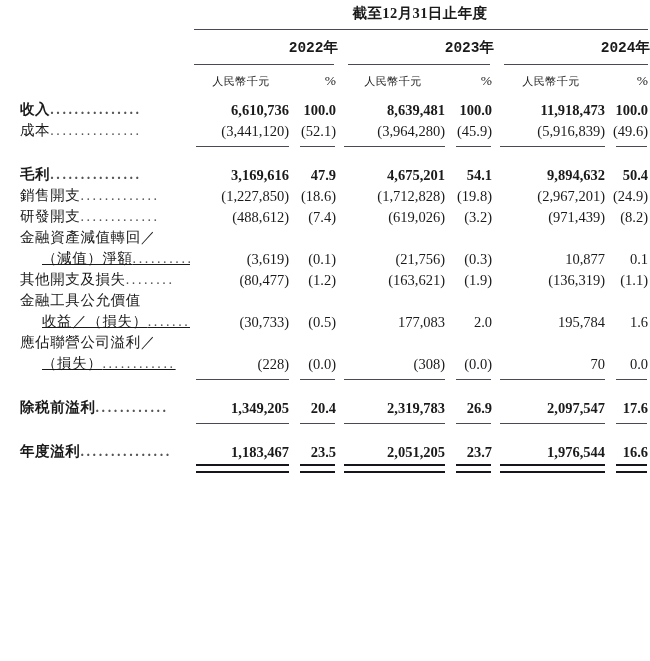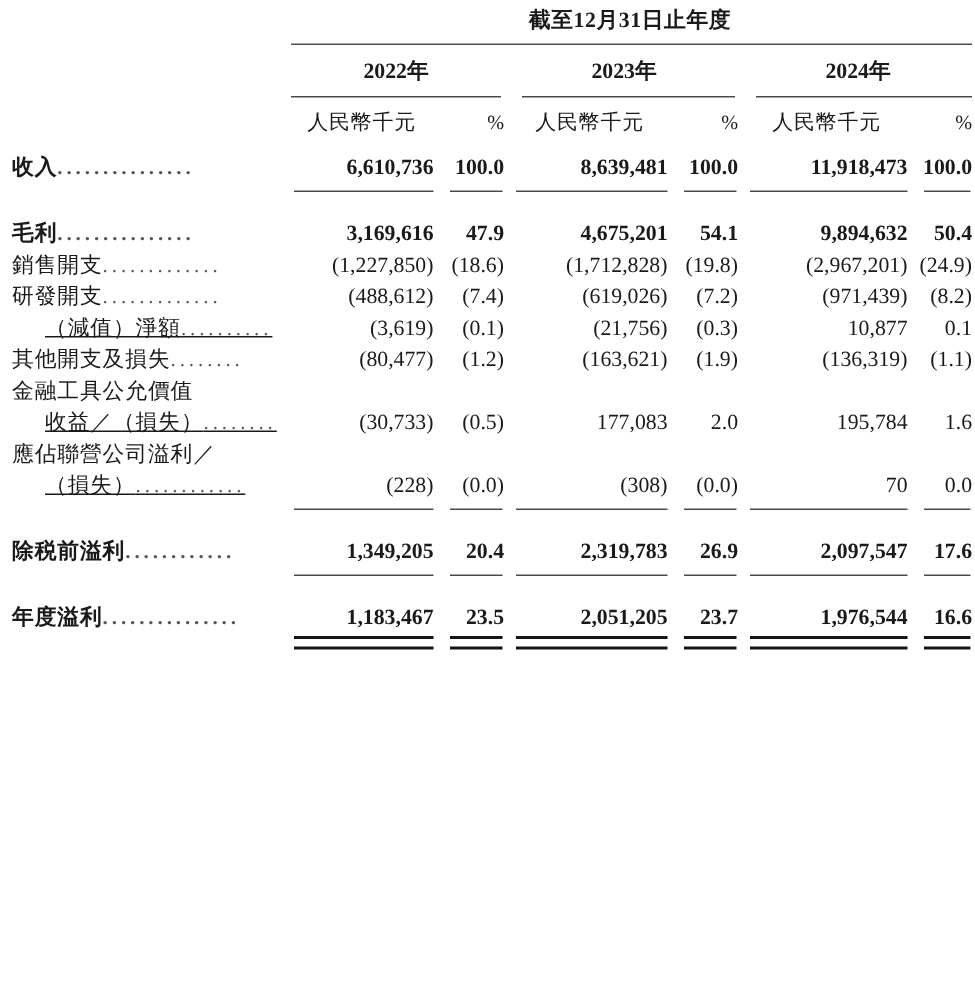--- a/index.html
+++ b/index.html
@@ -48,34 +48,35 @@
     letter-spacing: 0.4px;
     white-space: nowrap;
   }
   .hdr-rule-cell { padding: 0; height: 1px; }
   .hdr-rule-full {
     height: 1px;
     background: #4a4a55;
     margin: 0 2px 0 4px;
   }
   .yr {
-    text-align: center;
+    text-align: right;
     font-weight: bold;
     font-size: 14.5px;
     padding: 8px 0 6px 0;
     white-space: nowrap;
+    font-family: Liberation Mono, monospace;
   }
   .yr-rule-cell { padding: 0 0 0 0; height: 1px; }
   .yr-rule {
     height: 1px;
     background: #4a4a55;
   }
   .unit {
     text-align: center;
-    font-size: 14px;
+    font-size: 11px;
     padding: 8px 0 10px 0;
     white-space: nowrap;
     letter-spacing: 0.5px;
   }
   .unit-pct {
     text-align: right;
     font-size: 13.5px;
     padding: 8px 2px 10px 0;
     white-space: nowrap;
   }
@@ -83,21 +84,21 @@
   
   td.label {
     text-align: left;
     padding: 1px 0 1px 8px;
     white-space: nowrap;
     font-size: 14.5px;
     vertical-align: bottom;
     position: relative;
     overflow: hidden;
   }
-  td.label .ltxt { letter-spacing: 0.6px; }
+  td.label .ltxt { letter-spacing: 0.6px; margin-left: 12px; }
   td.label .leader {
     letter-spacing: 2.6px;
     color: #555;
     font-size: 14px;
   }
   td.label.indent { padding-left: 30px; text-decoration: underline; }
 
   td.num {
     text-align: right;
     padding: 1px 3px 1px 0;
@@ -189,20 +190,29 @@
     <tr class="bold">
       <td class="label"><span class="ltxt">收入</span><span class="leader">...............</span></td>
       <td class="num">6,610,736</td>
       <td class="num pct">100.0</td>
       <td class="num">8,639,481</td>
       <td class="num pct">100.0</td>
       <td class="num">11,918,473</td>
       <td class="num pct">100.0</td>
     </tr>
 
+    <tr>
+      <td class="label"><span class="ltxt">成本</span><span class="leader">...............</span></td>
+      <td class="num">(3,441,120)</td>
+      <td class="num pct">(52.1)</td>
+      <td class="num">(3,964,280)</td>
+      <td class="num pct">(45.9)</td>
+      <td class="num">(5,916,839)</td>
+      <td class="num pct">(49.6)</td>
+    </tr>
 
     <tr>
       <td></td>
       <td class="rule-cell">
             <div class="rule-line"></div>
           </td>
       <td class="rule-cell">
             <div class="rule-line pctline"></div>
           </td>
       <td class="rule-cell">
@@ -242,25 +252,34 @@
       <td class="num">(2,967,201)</td>
       <td class="num pct">(24.9)</td>
     </tr>
 
 
     <tr>
       <td class="label"><span class="ltxt">研發開支</span><span class="leader">.............</span></td>
       <td class="num">(488,612)</td>
       <td class="num pct">(7.4)</td>
       <td class="num">(619,026)</td>
-      <td class="num pct">(7.2)</td>
+      <td class="num pct">(3.2)</td>
       <td class="num">(971,439)</td>
       <td class="num pct">(8.2)</td>
     </tr>
 
+    <tr>
+      <td class="label"><span class="ltxt">金融資產減值轉回／</span></td>
+      <td class="num"></td>
+      <td class="num pct"></td>
+      <td class="num"></td>
+      <td class="num pct"></td>
+      <td class="num"></td>
+      <td class="num pct"></td>
+    </tr>
 
     <tr>
       <td class="label indent"><span class="ltxt">（減值）淨額</span><span class="leader">..........</span></td>
       <td class="num">(3,619)</td>
       <td class="num pct">(0.1)</td>
       <td class="num">(21,756)</td>
       <td class="num pct">(0.3)</td>
       <td class="num">10,877</td>
       <td class="num pct">0.1</td>
     </tr>

